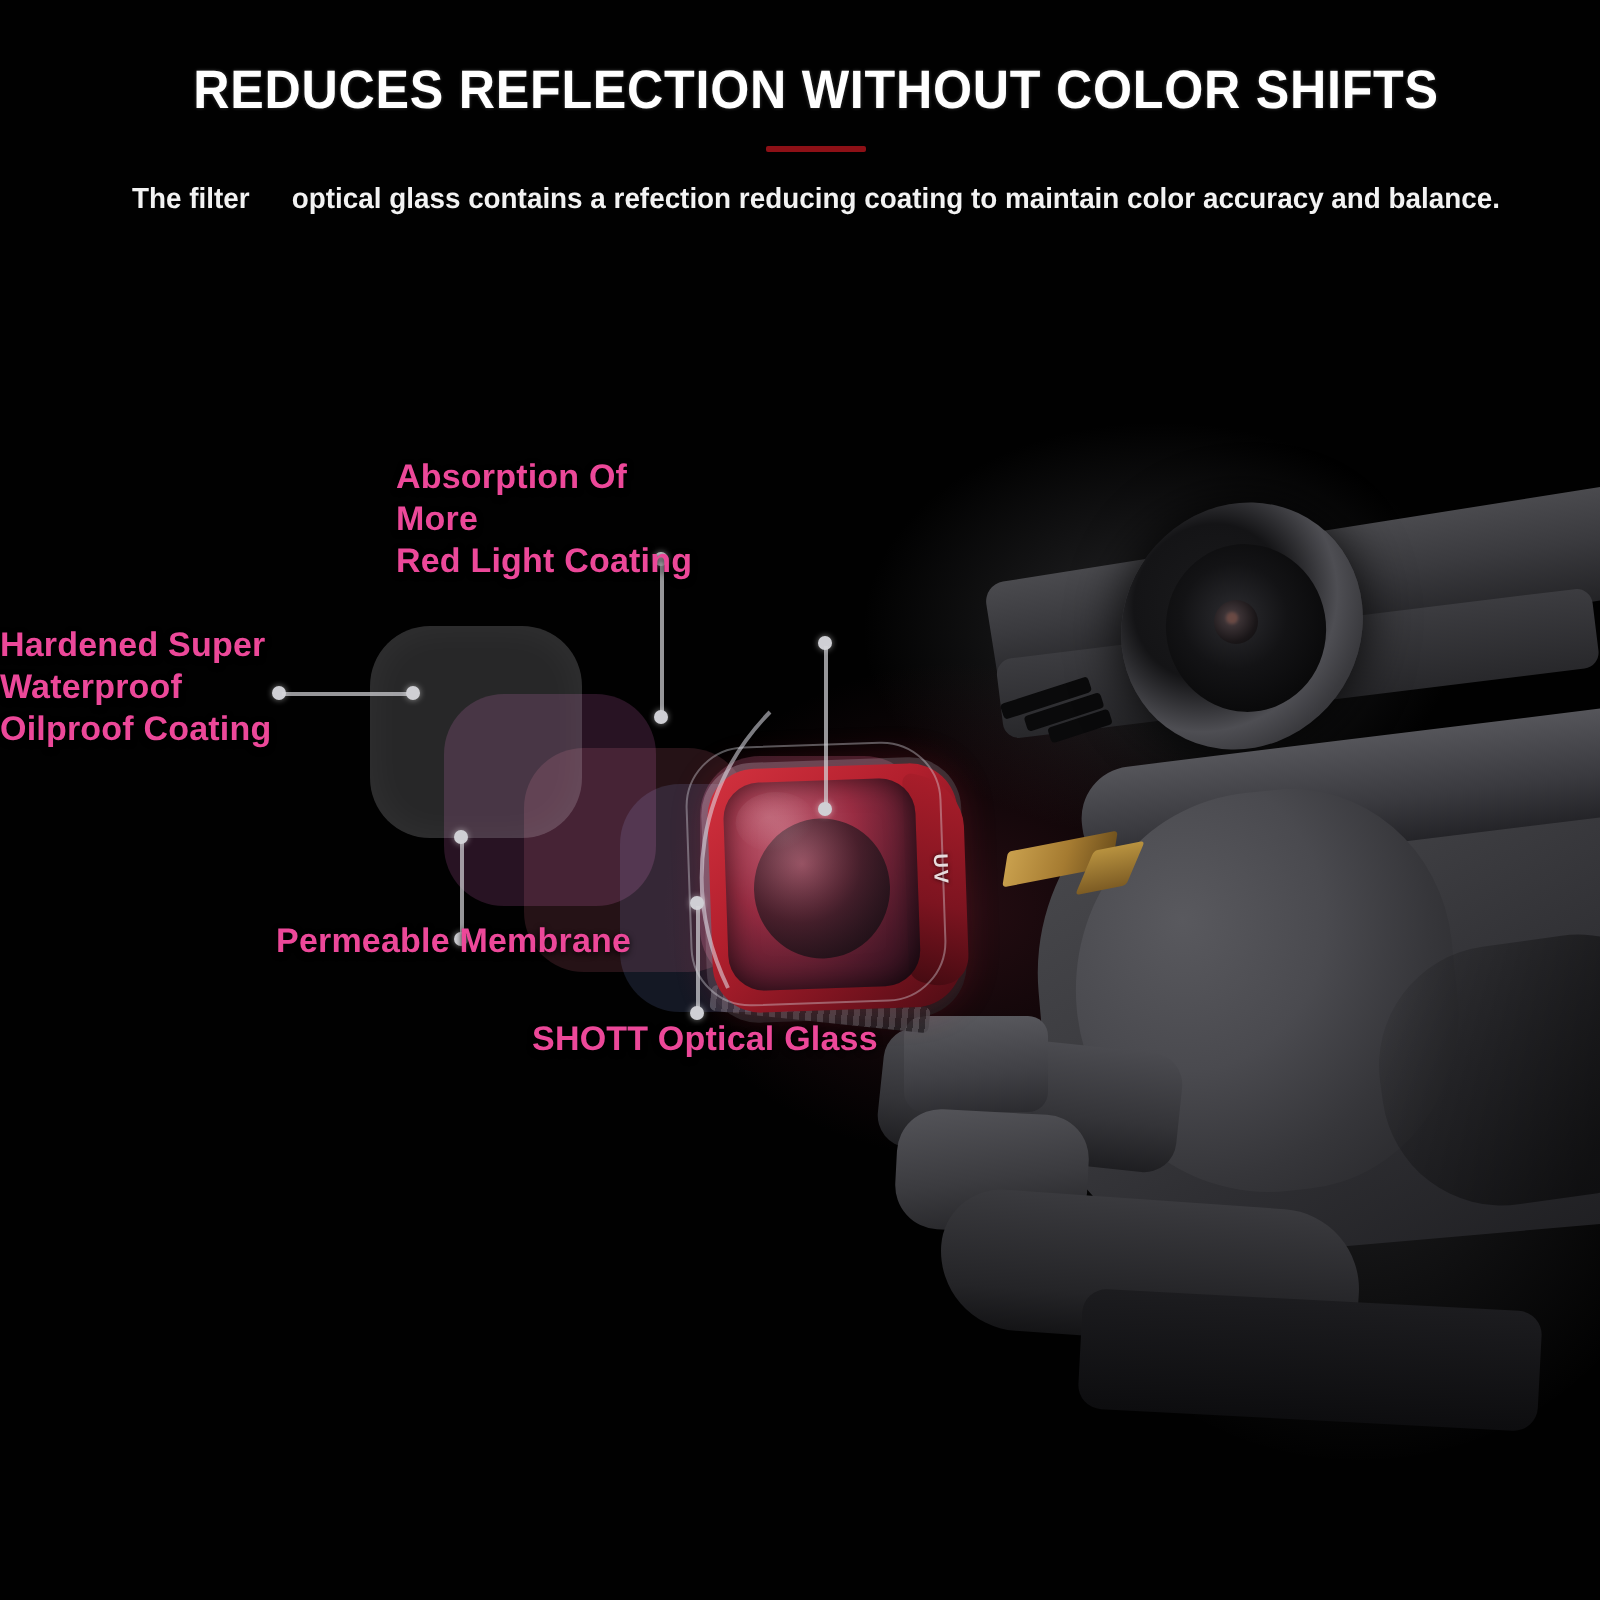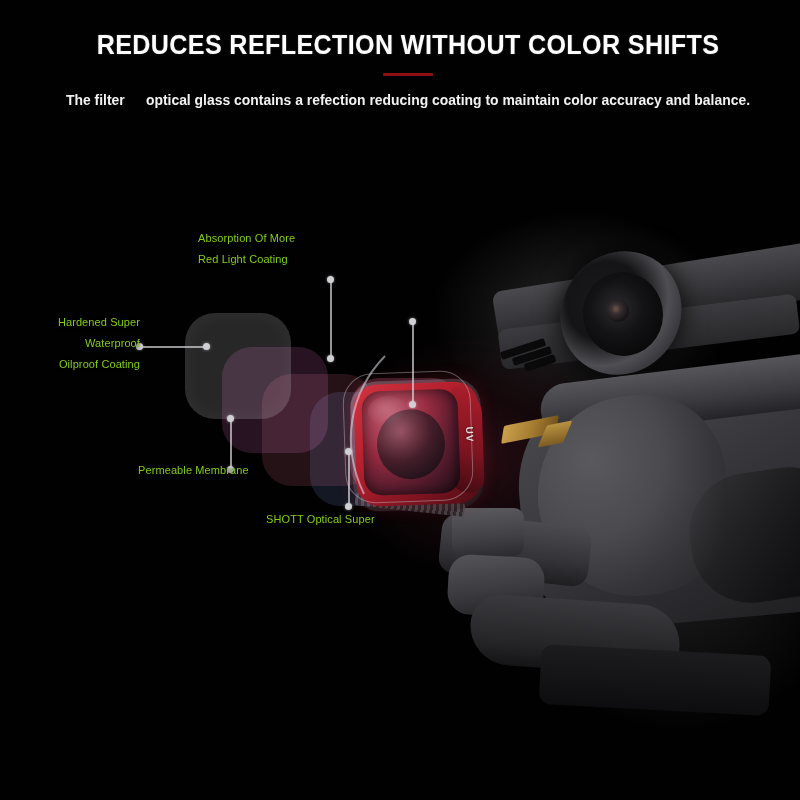--- a/index.html
+++ b/index.html
@@ -235,26 +235,26 @@
     background:rgba(176,86,124,.30);}
   .lay-out{
     position:absolute;left:344px;top:372px;width:126px;height:128px;
     border-radius:30px;border:1.5px solid rgba(220,220,230,.38);
     transform:rotate(-2deg);
     pointer-events:none;
   }
 
   
   .calloutlabel{
-    position:absolute;color:#84cc16;font-size:11px;font-weight:400;
+    position:absolute;color:#ec4899;font-size:17px;font-weight:700;
     line-height:21px;letter-spacing:.1px;z-index:30;
     text-shadow:0 1px 3px rgba(0,0,0,.95);
     white-space:pre-line;
   }
-  .c-hard{left:0px;top:312px;width:140px;text-align:right;}
+  .c-hard{left:0px;top:312px;width:140px;text-align:left;}
   .c-abs{left:198px;top:228px;width:160px;text-align:left;}
   .c-perm-r{left:365px;top:266px;width:130px;text-align:left;}
   .c-perm-b{left:138px;top:460px;width:180px;text-align:left;}
   .c-shott{left:266px;top:509px;width:200px;text-align:left;}
 
   .lead{position:absolute;z-index:29;}
   .lead .ln{position:absolute;background:rgba(214,214,218,.70);}
   .lead .dot{
     position:absolute;width:7px;height:7px;border-radius:50%;
     background:#cfcfd4;box-shadow:0 0 3px rgba(255,255,255,.5);
@@ -382,16 +382,16 @@
       <span class="ln"></span>
       <span class="dot d2"></span>
     </div>
 
     <div class="calloutlabel c-hard">Hardened Super
 Waterproof
 Oilproof Coating</div>
     <div class="calloutlabel c-abs">Absorption Of More
 Red Light Coating</div>
     <div class="calloutlabel c-perm-b">Permeable Membrane</div>
-    <div class="calloutlabel c-shott">SHOTT Optical Super</div>
+    <div class="calloutlabel c-shott">SHOTT Optical Glass</div>
 
   </div>
 </div>
 
 </body></html>

